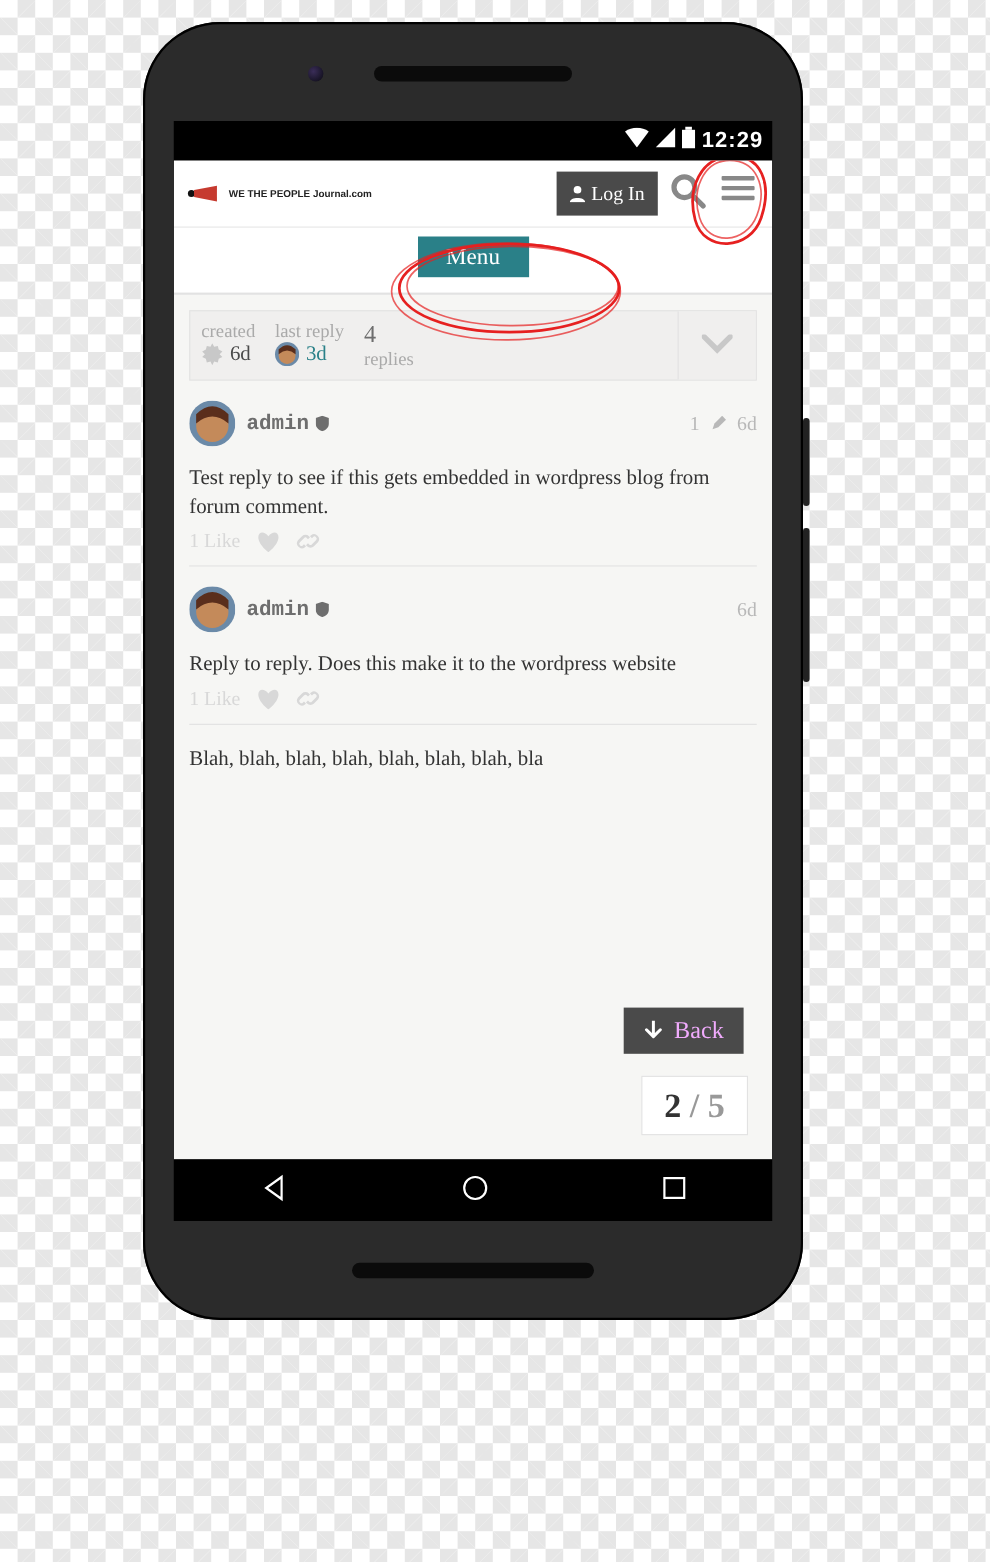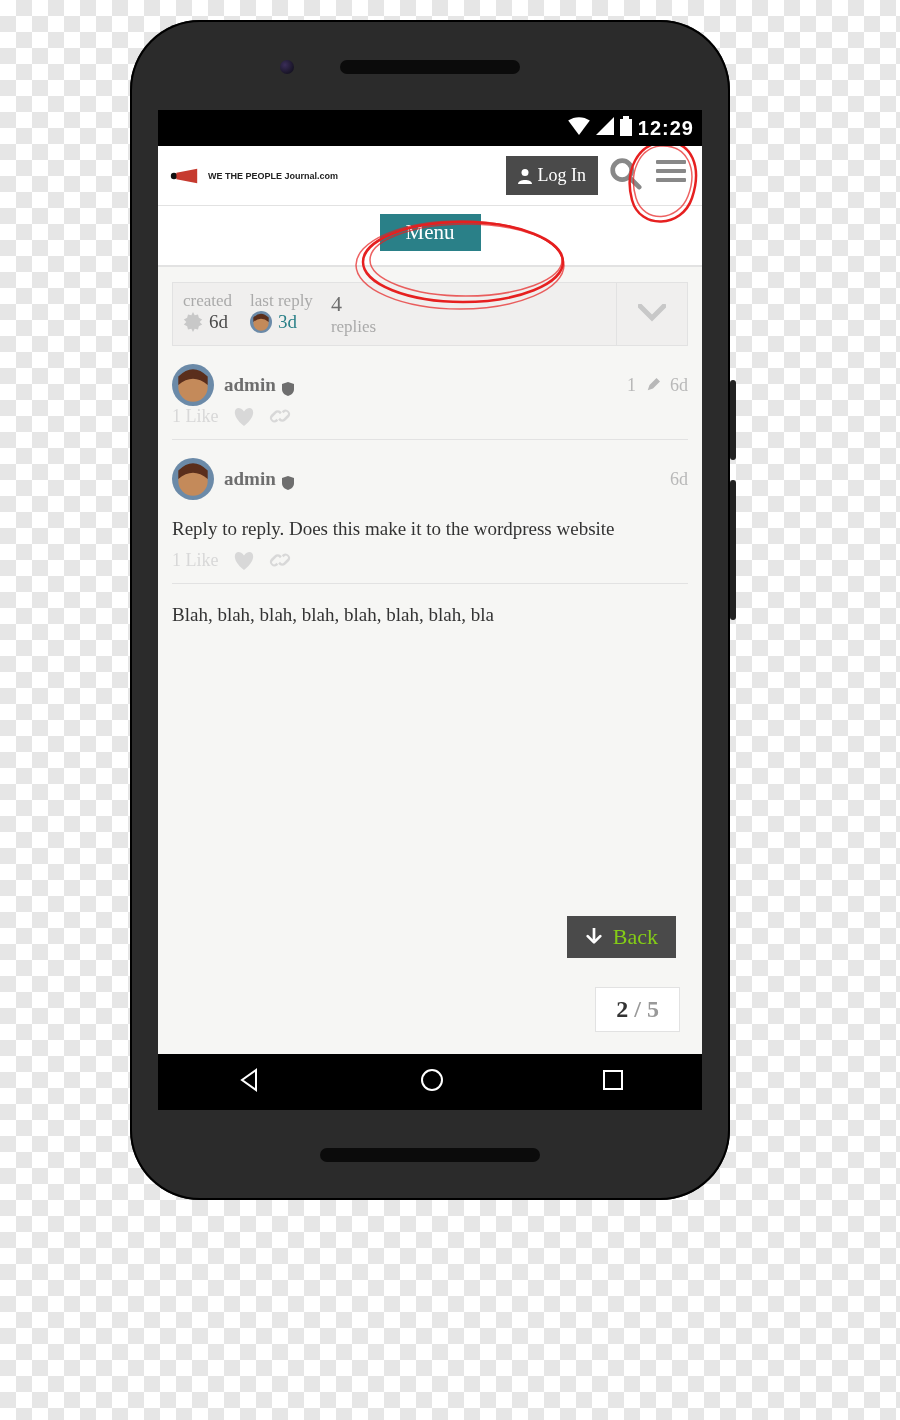--- a/index.html
+++ b/index.html
@@ -130,38 +130,38 @@
   
   .post{
     border-bottom:1px solid var(--divider);
     padding:18px 0 12px;
   }
   .post-head{display:flex;align-items:center;}
   .avatar{
     width:42px;height:42px;border-radius:50%;overflow:hidden;flex:0 0 auto;margin-right:10px;
   }
   .avatar svg{width:42px;height:42px;}
-  .poster{color:var(--text-gray);font-weight:bold;display:flex;align-items:flex-end;gap:6px;}
+  .poster{color:var(--text-gray);font-weight:bold;display:flex;align-items:center;gap:6px;font-family:Liberation Mono, monospace;}
   .shield{width:12px;height:14px;fill:var(--text-gray);}
   .post-meta{margin-left:auto;display:flex;align-items:center;gap:10px;color:#b8b8b8;font-size:18px;}
   .post-meta svg{width:14px;height:14px;fill:#b8b8b8;}
   .post-body{margin:16px 0 8px;color:#333;font-size:19px;line-height:1.35;}
-  .post-actions{display:flex;align-items:flex-start;gap:14px;color:var(--faint);font-size:18px;}
+  .post-actions{display:flex;align-items:center;gap:14px;color:var(--faint);font-size:18px;}
   .post-actions svg{fill:var(--faint);}
   
   .back-btn{
     position:absolute;right:26px;bottom:96px;
-    background:var(--btn-dark);color:#84cc16;font-size:22px;font-family:Georgia,serif;
+    background:var(--btn-dark);color:#f0abfc;font-size:22px;font-family:Georgia,serif;
     padding:8px 18px;display:flex;align-items:center;gap:10px;cursor:pointer;border:none;
   }
   .back-btn svg{fill:#fff;width:18px;height:18px;}
   .page-counter{
     position:absolute;right:22px;bottom:22px;
     background:#fff;border:1px solid var(--divider);padding:8px 20px;
-    font-weight:bold;font-size:24px;color:#999;
+    font-weight:bold;font-size:31px;color:#999;
   }
   .page-counter .cur{color:#333;}
   
   .scribble{position:absolute;pointer-events:none;}
   .scribble svg{overflow:visible;}
   
   .gear{width:20px;height:20px;fill:#c8c8c8;}
   .avatar-sm{width:22px;height:22px;border-radius:50%;overflow:hidden;}
   .avatar-sm svg{width:22px;height:22px;}
   .accent{color:var(--accent);}
@@ -288,20 +288,21 @@
                 </svg>
             </span>
             <span class="post-meta">
               <span>1</span>
               <svg viewBox="0 0 16 16">
                   <path d="M2 14 L4 8 L12 0 L16 4 L8 12 Z"></path>
                 </svg>
               <span>6d</span>
             </span>
           </div>
+          <div class="post-body">Test reply to see if this gets embedded in wordpress blog from forum comment.</div>
           <div class="post-actions">
             <span>1 Like</span>
             <svg width="22" height="20" viewBox="0 0 24 22">
                 <path d="M12 22 C-6 8 4 -4 12 6 C20 -4 30 8 12 22 Z"></path>
               </svg>
             <svg width="22" height="20" viewBox="0 0 24 22">
                 <path d="M6 6a5 5 0 017 0l1 1-2 2-1-1a2 2 0 00-3 0l-4 4a2 2 0 000 3 2 2 0 003 0l1-1 2 2-1 1a5 5 0 01-7-7zM18 16a5 5 0 01-7 0l-1-1 2-2 1 1a2 2 0 003 0l4-4a2 2 0 000-3 2 2 0 00-3 0l-1 1-2-2 1-1a5 5 0 017 7z"></path>
               </svg>
           </div>
         </div>

